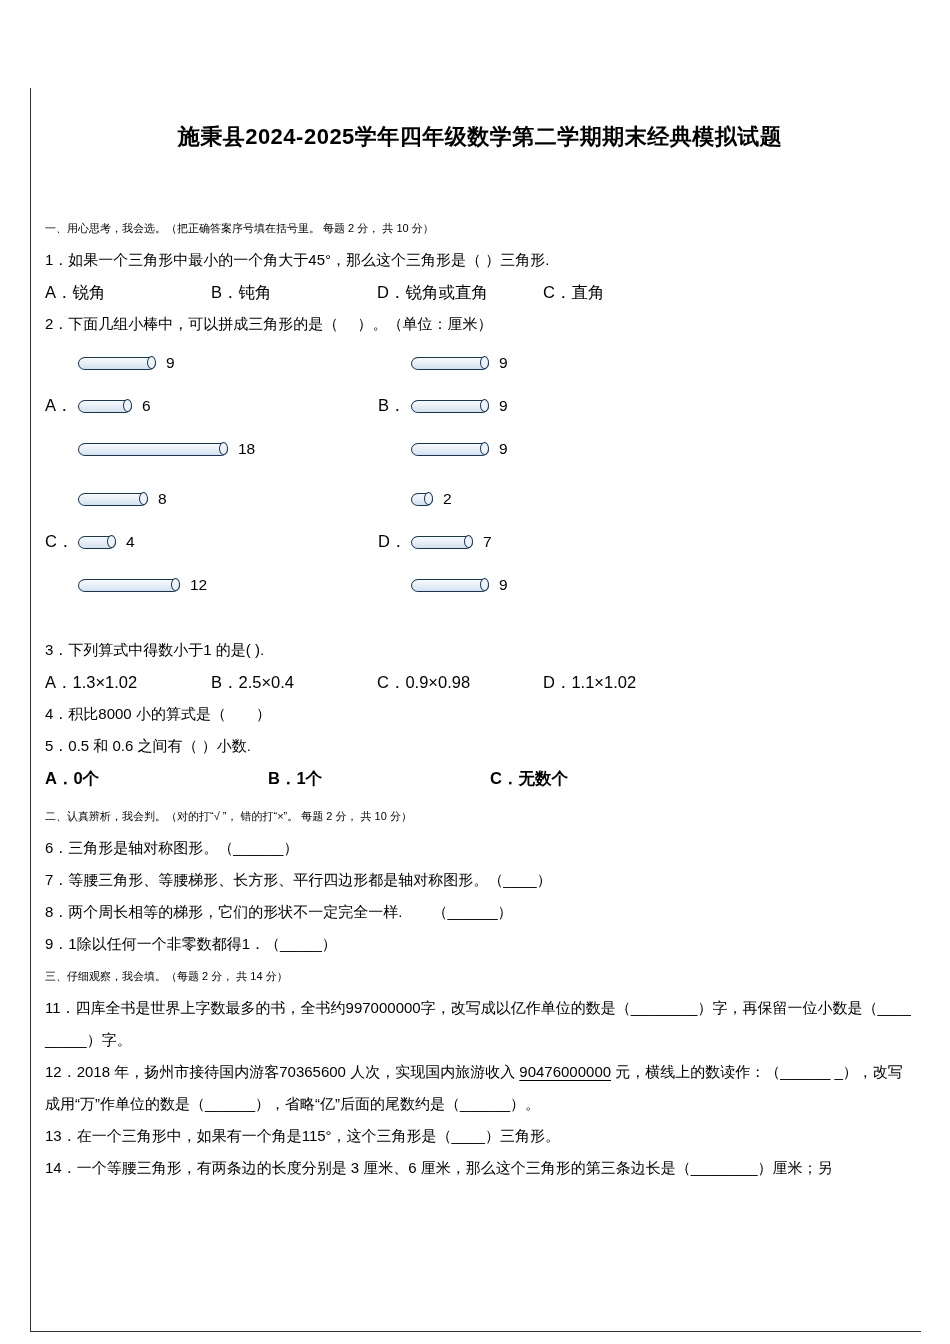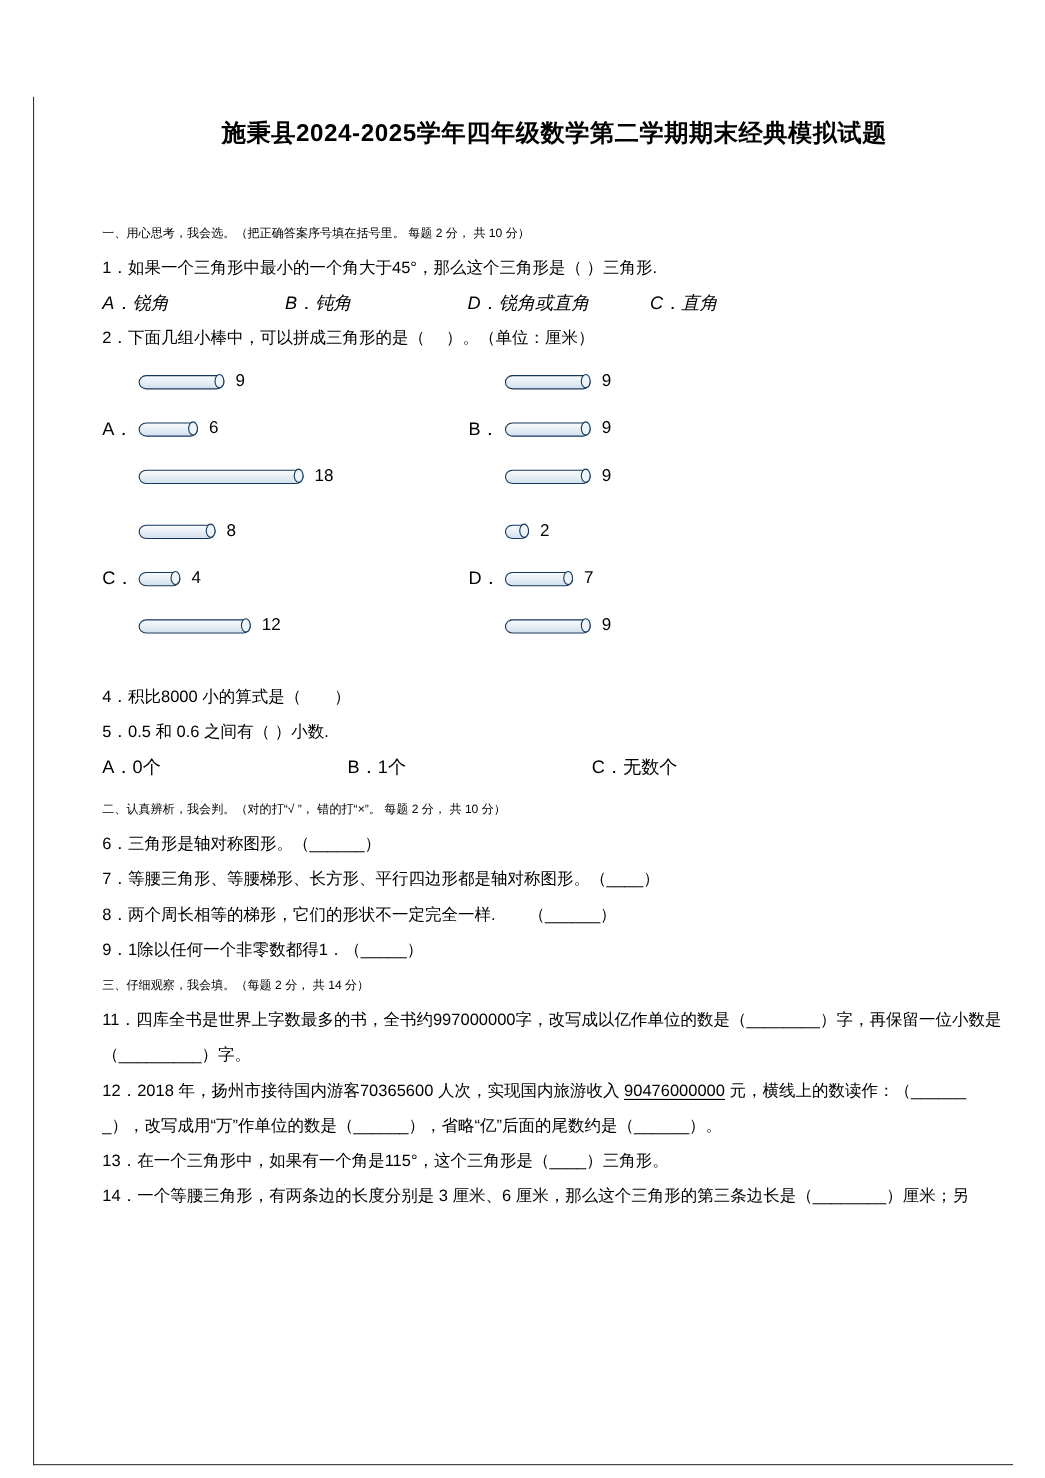--- a/index.html
+++ b/index.html
@@ -17,22 +17,21 @@
   .page-border {
     position: absolute;
     left: 30px; top: 88px;
     width: 890px; height: 1243px;
     border-left: 1.5px solid #333;
     border-bottom: 1.5px solid #333;
     pointer-events: none;
   }
   .content {
     position: relative;
-    padding: 0 35px 0 45px;
-    margin-left: 48px;
+    padding: 16px 35px 0 45px;
   }
   .title {
     margin: 0;
     padding-top: 106px;
     text-align: center;
     font-size: 22px;
     font-weight: 700;
     letter-spacing: 0.5px;
   }
   .sec-heading {
@@ -47,22 +46,22 @@
     margin: 0;
     font-size: 15px;
     line-height: 32px;
     word-break: break-all;
   }
   .opts {
     display: grid;
     font-size: 16.5px;
     line-height: 32px;
   }
-  .opts-4 { grid-template-columns: 166px 166px 166px auto; font-style: italic; }
-  .opts-3 { grid-template-columns: 223px 222px auto; }
+  .opts-4 { grid-template-columns: 166px 166px 166px auto; }
+  .opts-3 { grid-template-columns: 223px 222px auto; font-weight: bold; }
   
   .stick-grid {
     display: grid;
     grid-template-columns: 333px 1fr;
     row-gap: 36px;
     margin: 16px 0 42px 0;
   }
   .stick-group {
     display: flex;
     align-items: center;
@@ -195,20 +194,27 @@
               <span class="stick-num">7</span>
             </div>
             <div class="stick-row">
               <div class="stick" style="width: 78px;"></div>
               <span class="stick-num">9</span>
             </div>
           </div>
         </div>
     </div>
 
+    <p class="q">3．下列算式中得数小于1 的是(    ).</p>
+    <div class="opts opts-4">
+      <span>A．1.3×1.02</span>
+      <span>B．2.5×0.4</span>
+      <span>C．0.9×0.98</span>
+      <span>D．1.1×1.02</span>
+    </div>
 
     <p class="q">4．积比8000 小的算式是（　　）</p>
 
     <p class="q">5．0.5 和 0.6 之间有（  ）小数.</p>
     <div class="opts opts-3">
       <span>A．0个</span>
       <span>B．1个</span>
       <span>C．无数个</span>
     </div>
 

